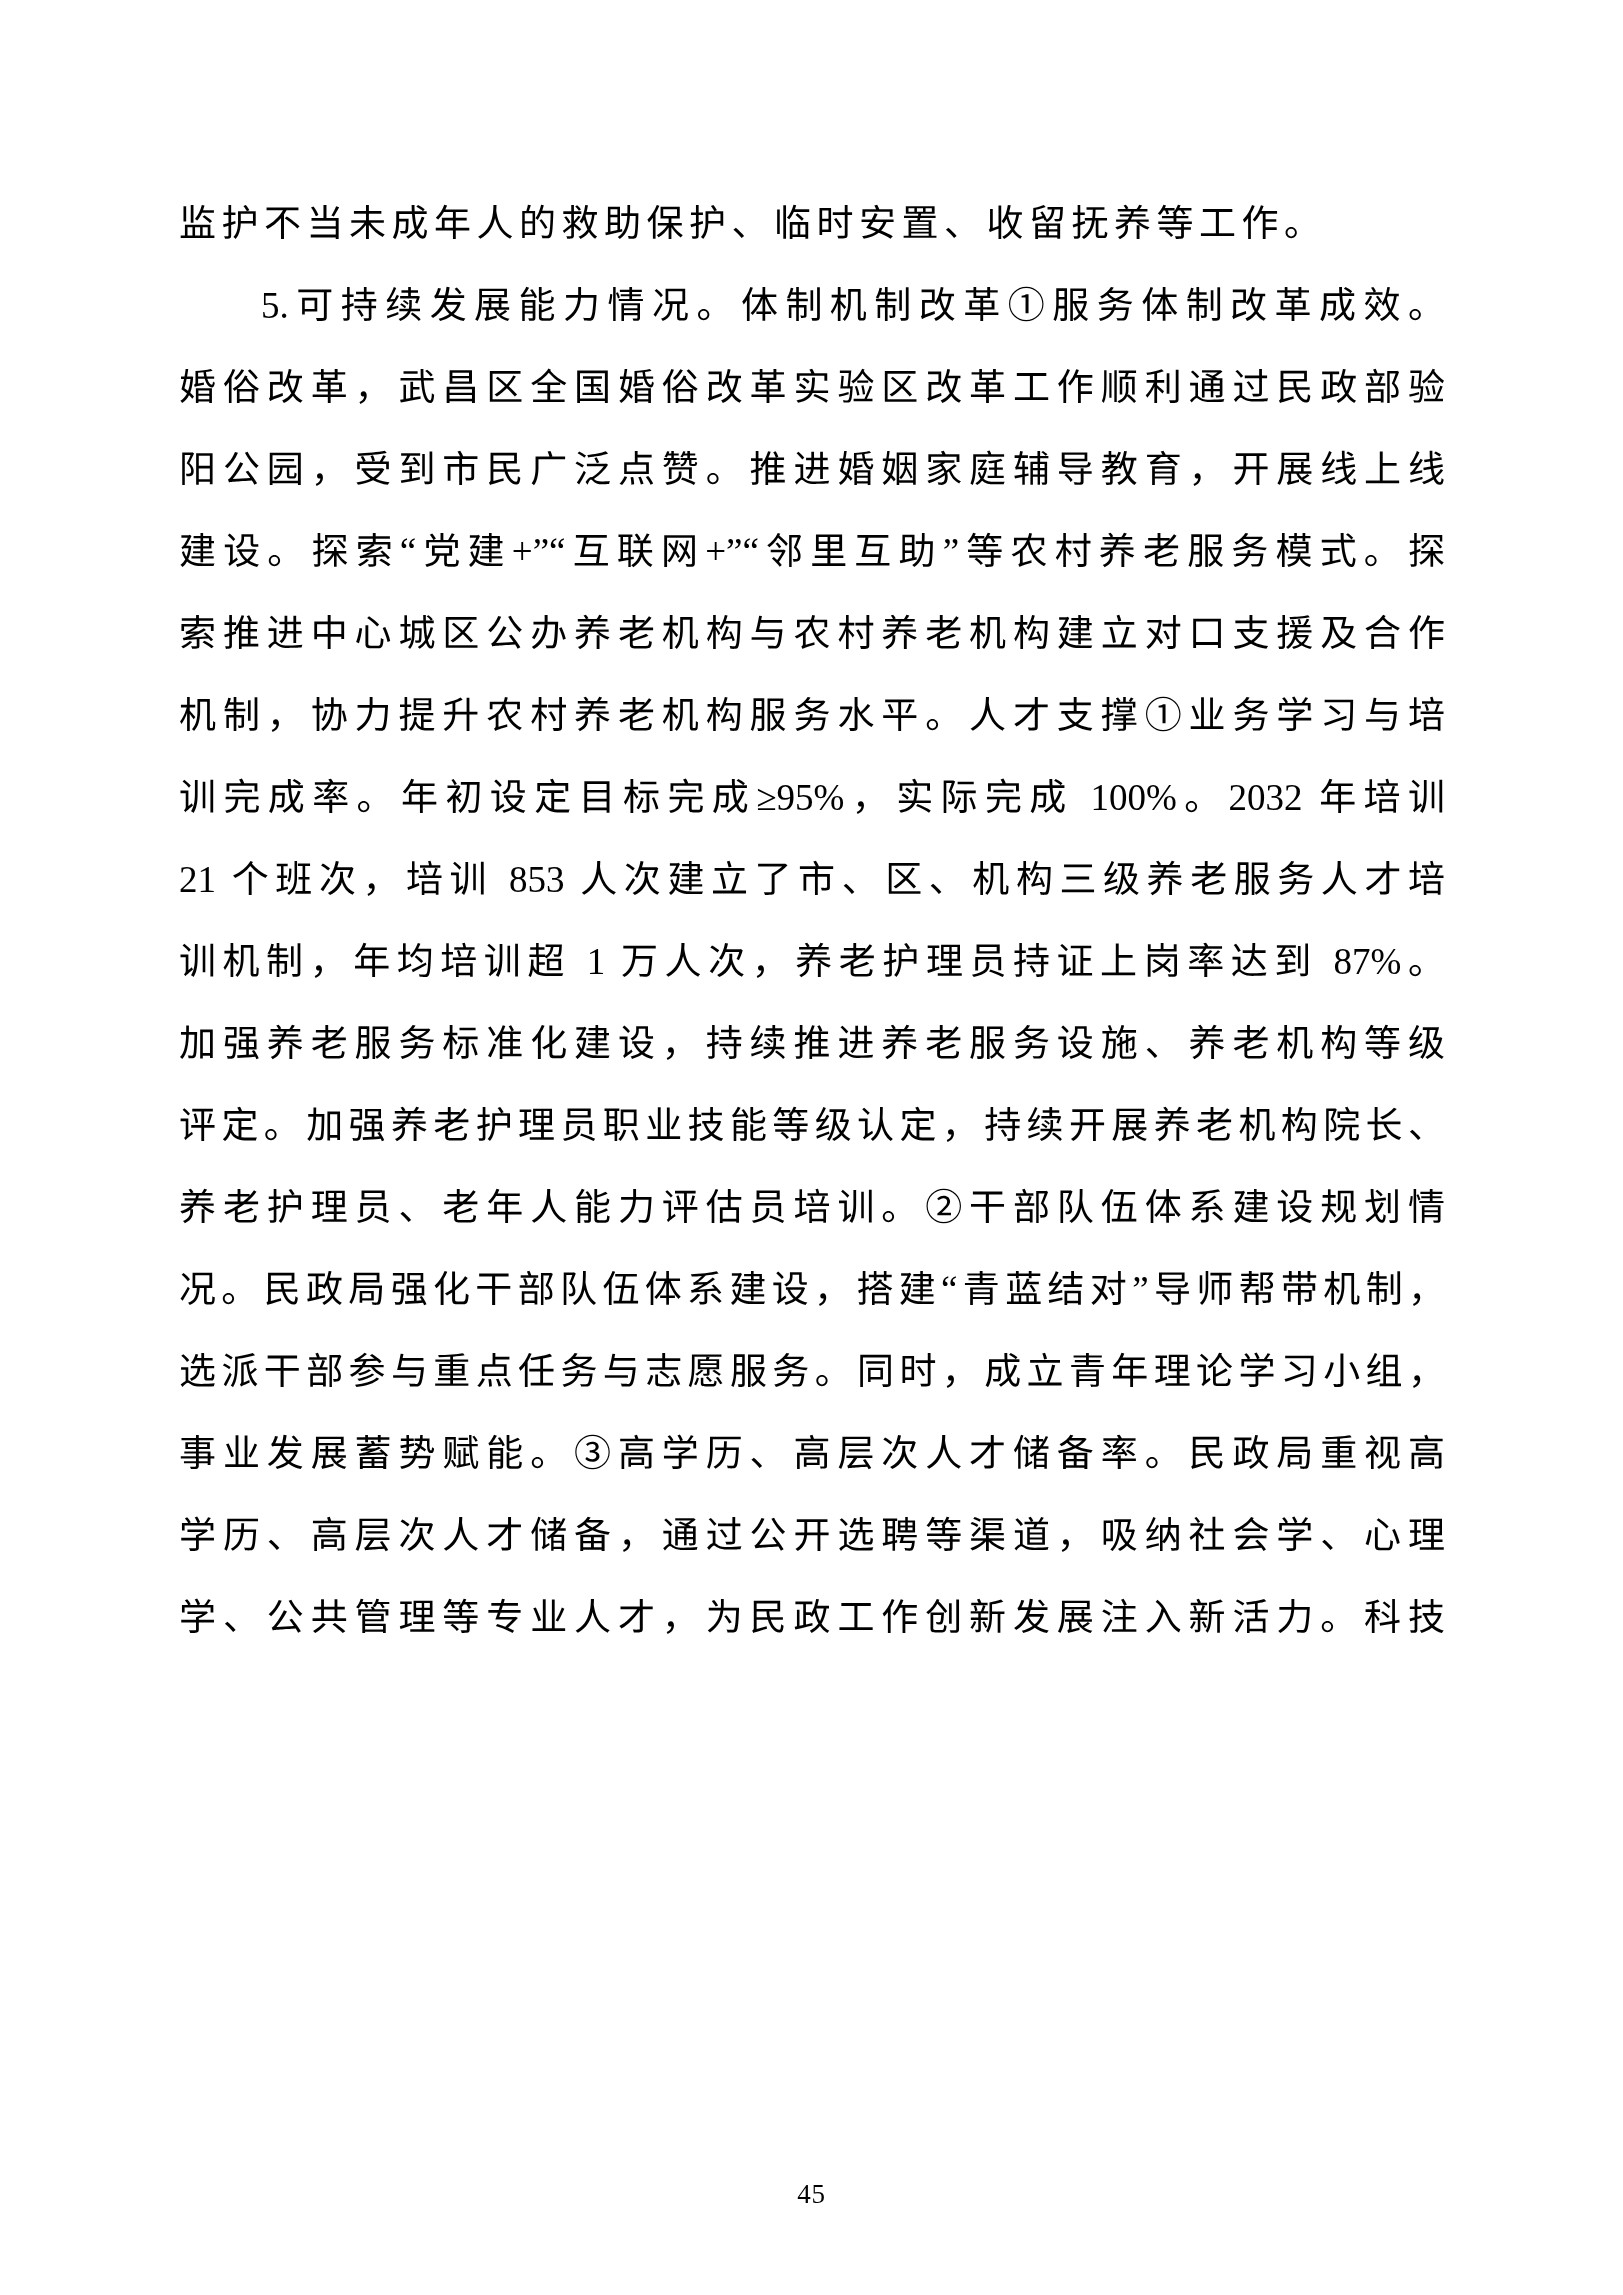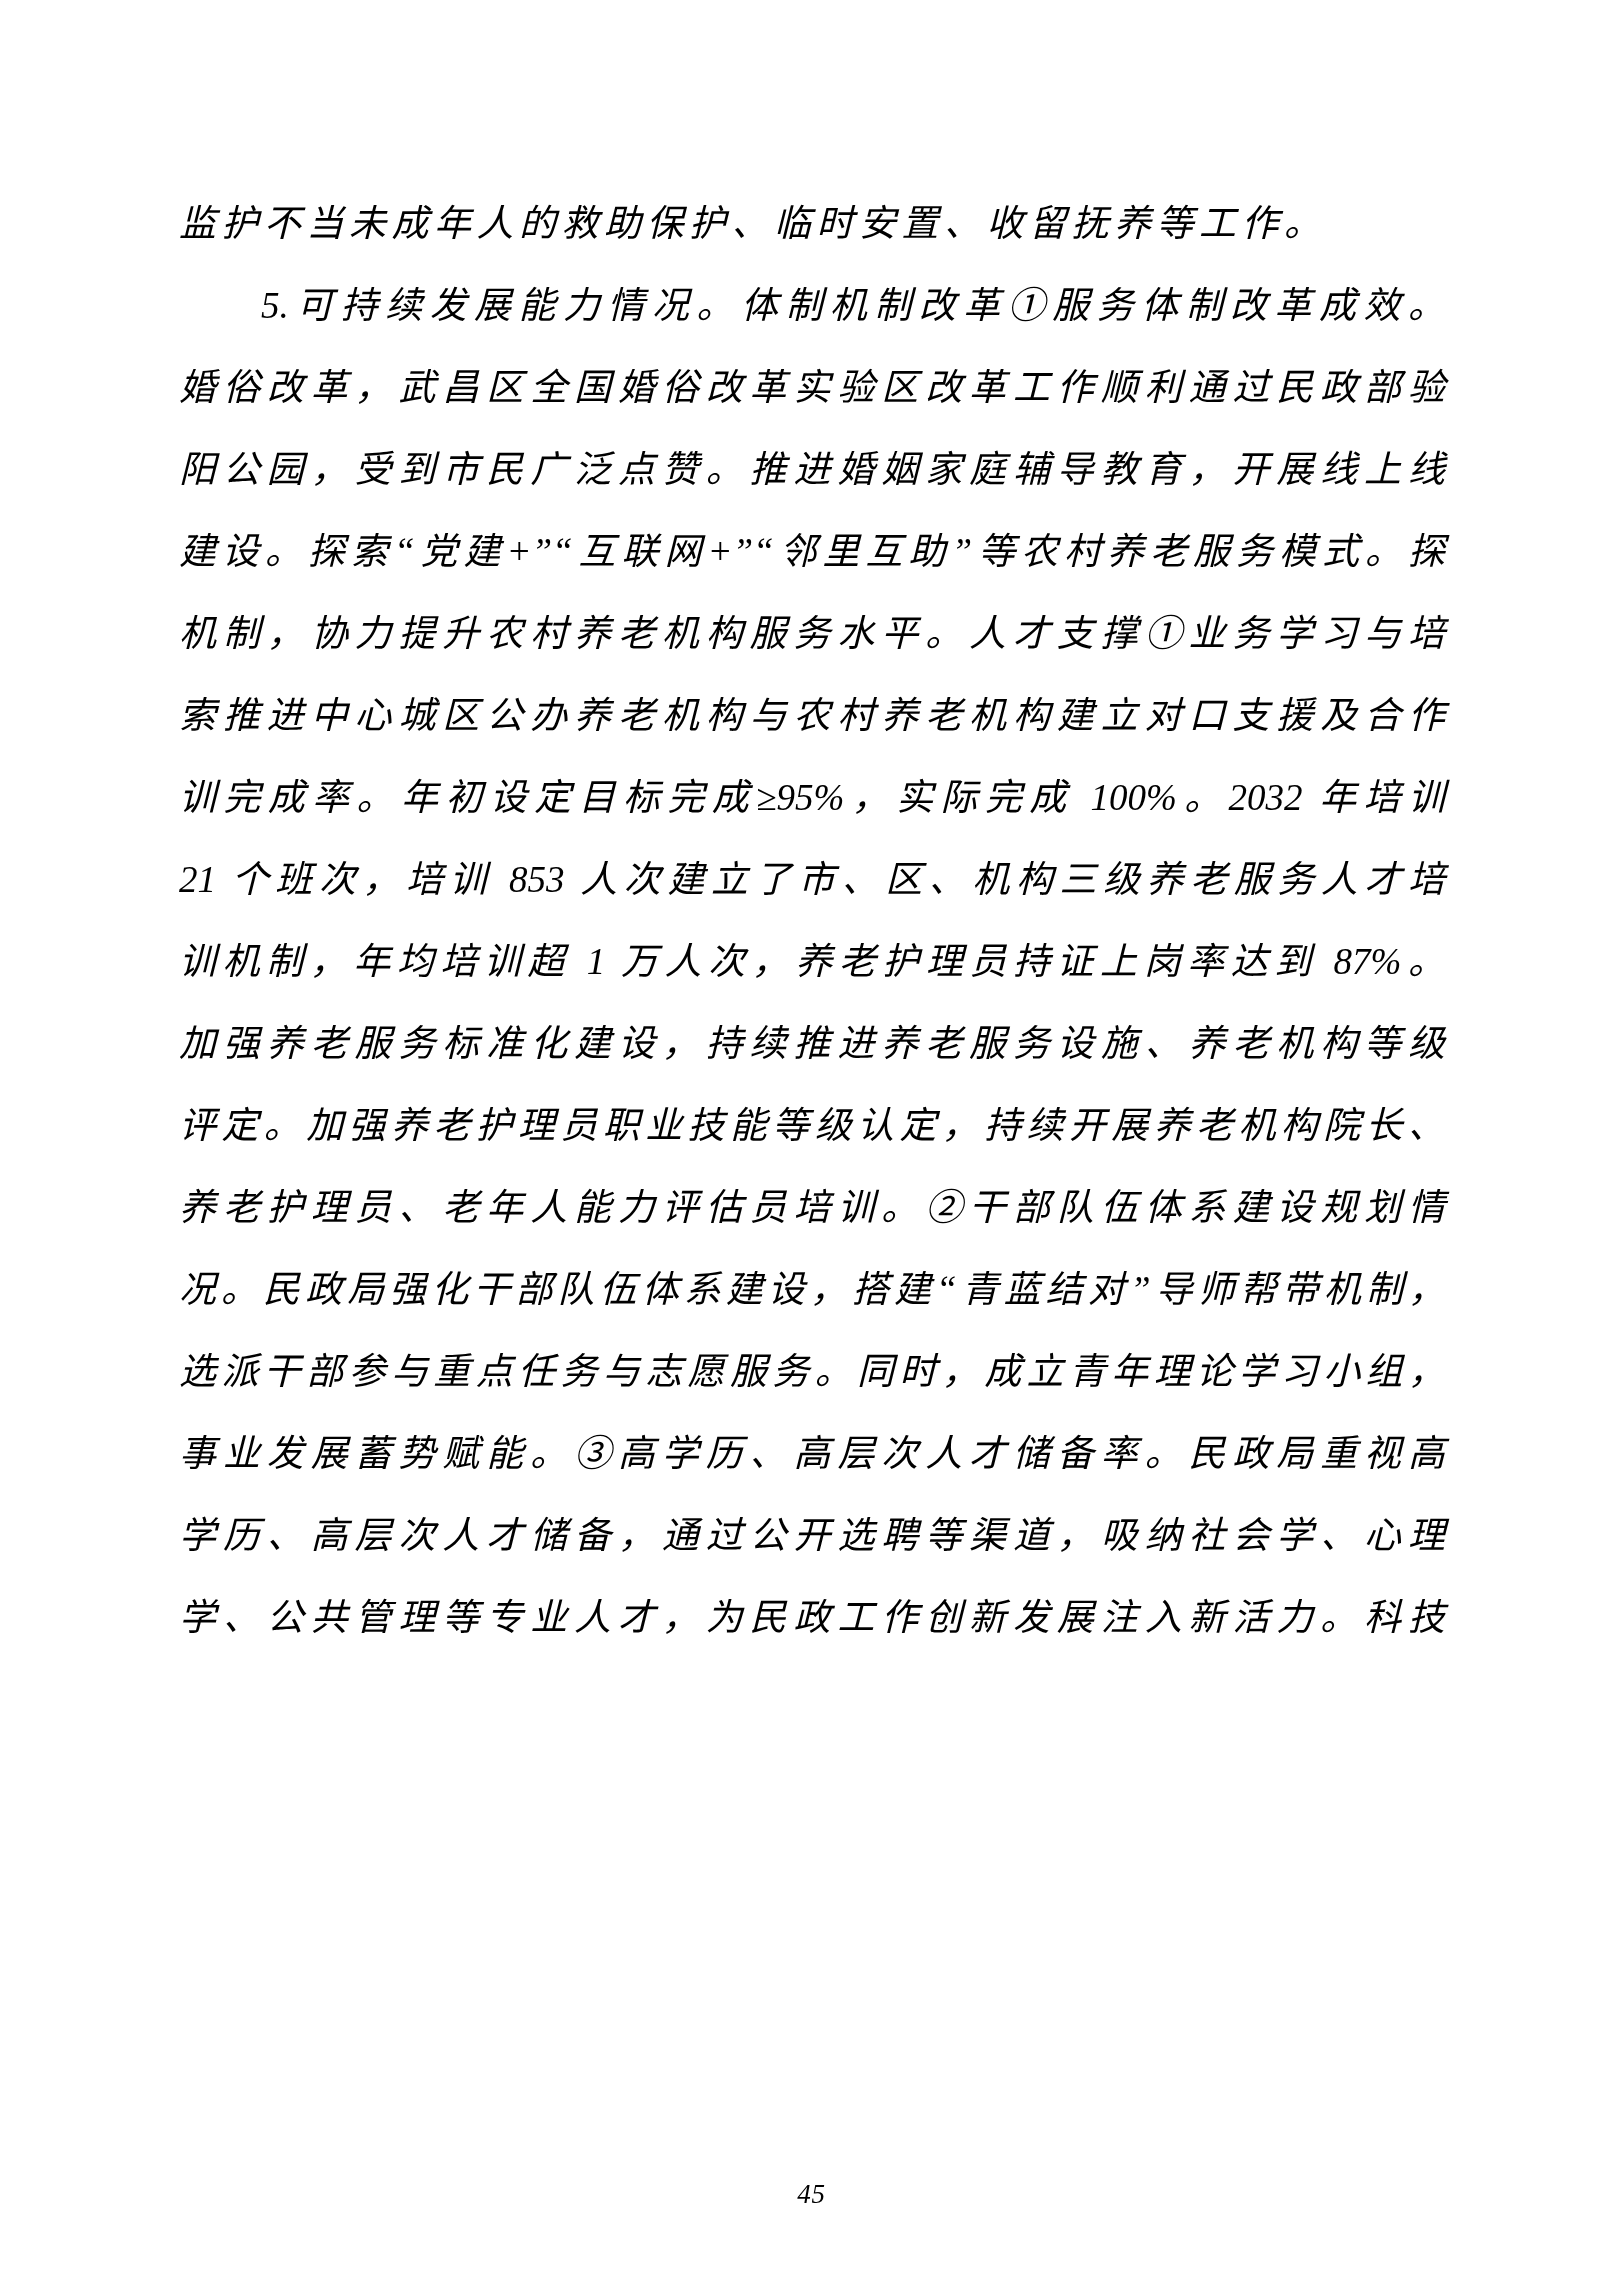--- a/index.html
+++ b/index.html
@@ -8,21 +8,20 @@
     background: #ffffff;
   }
   .page {
     position: relative;
     width: 1623px;
     height: 2295px;
     background: #ffffff;
     color: #000000;
     font-family: "Liberation Serif", "DejaVu Serif", serif;
     overflow: hidden;
-    font-style: italic;
   }
   .content {
     position: absolute;
     left: 179px;
     top: 183px;
     width: 1266px;
   }
   .line {
     height: 82px;
     line-height: 82px;
@@ -55,22 +54,22 @@
 </head>
 <body>
 
 <div class="page">
   <div class="content">
     <div class="line para-end">监护不当未成年人的救助保护、临时安置、收留抚养等工作。</div>
     <div class="line indent">5.可持续发展能力情况。体制机制改革①服务体制改革成效。</div>
     <div class="line">婚俗改革，武昌区全国婚俗改革实验区改革工作顺利通过民政部验</div>
     <div class="line">阳公园，受到市民广泛点赞。推进婚姻家庭辅导教育，开展线上线</div>
     <div class="line">建设。探索“党建+”“互联网+”“邻里互助”等农村养老服务模式。探</div>
+    <div class="line">索推进中心城区公办养老机构与农村养老机构建立对口支援及合作</div>
     <div class="line">机制，协力提升农村养老机构服务水平。人才支撑①业务学习与培</div>
-    <div class="line">索推进中心城区公办养老机构与农村养老机构建立对口支援及合作</div>
     <div class="line">训完成率。年初设定目标完成≥95%，实际完成 100%。2032 年培训</div>
     <div class="line">21 个班次，培训 853 人次建立了市、区、机构三级养老服务人才培</div>
     <div class="line">训机制，年均培训超 1 万人次，养老护理员持证上岗率达到 87%。</div>
     <div class="line">加强养老服务标准化建设，持续推进养老服务设施、养老机构等级</div>
     <div class="line">评定。加强养老护理员职业技能等级认定，持续开展养老机构院长、</div>
     <div class="line">养老护理员、老年人能力评估员培训。②干部队伍体系建设规划情</div>
     <div class="line">况。民政局强化干部队伍体系建设，搭建“青蓝结对”导师帮带机制，</div>
     <div class="line">选派干部参与重点任务与志愿服务。同时，成立青年理论学习小组，</div>
     <div class="line">事业发展蓄势赋能。③高学历、高层次人才储备率。民政局重视高</div>
     <div class="line">学历、高层次人才储备，通过公开选聘等渠道，吸纳社会学、心理</div>

